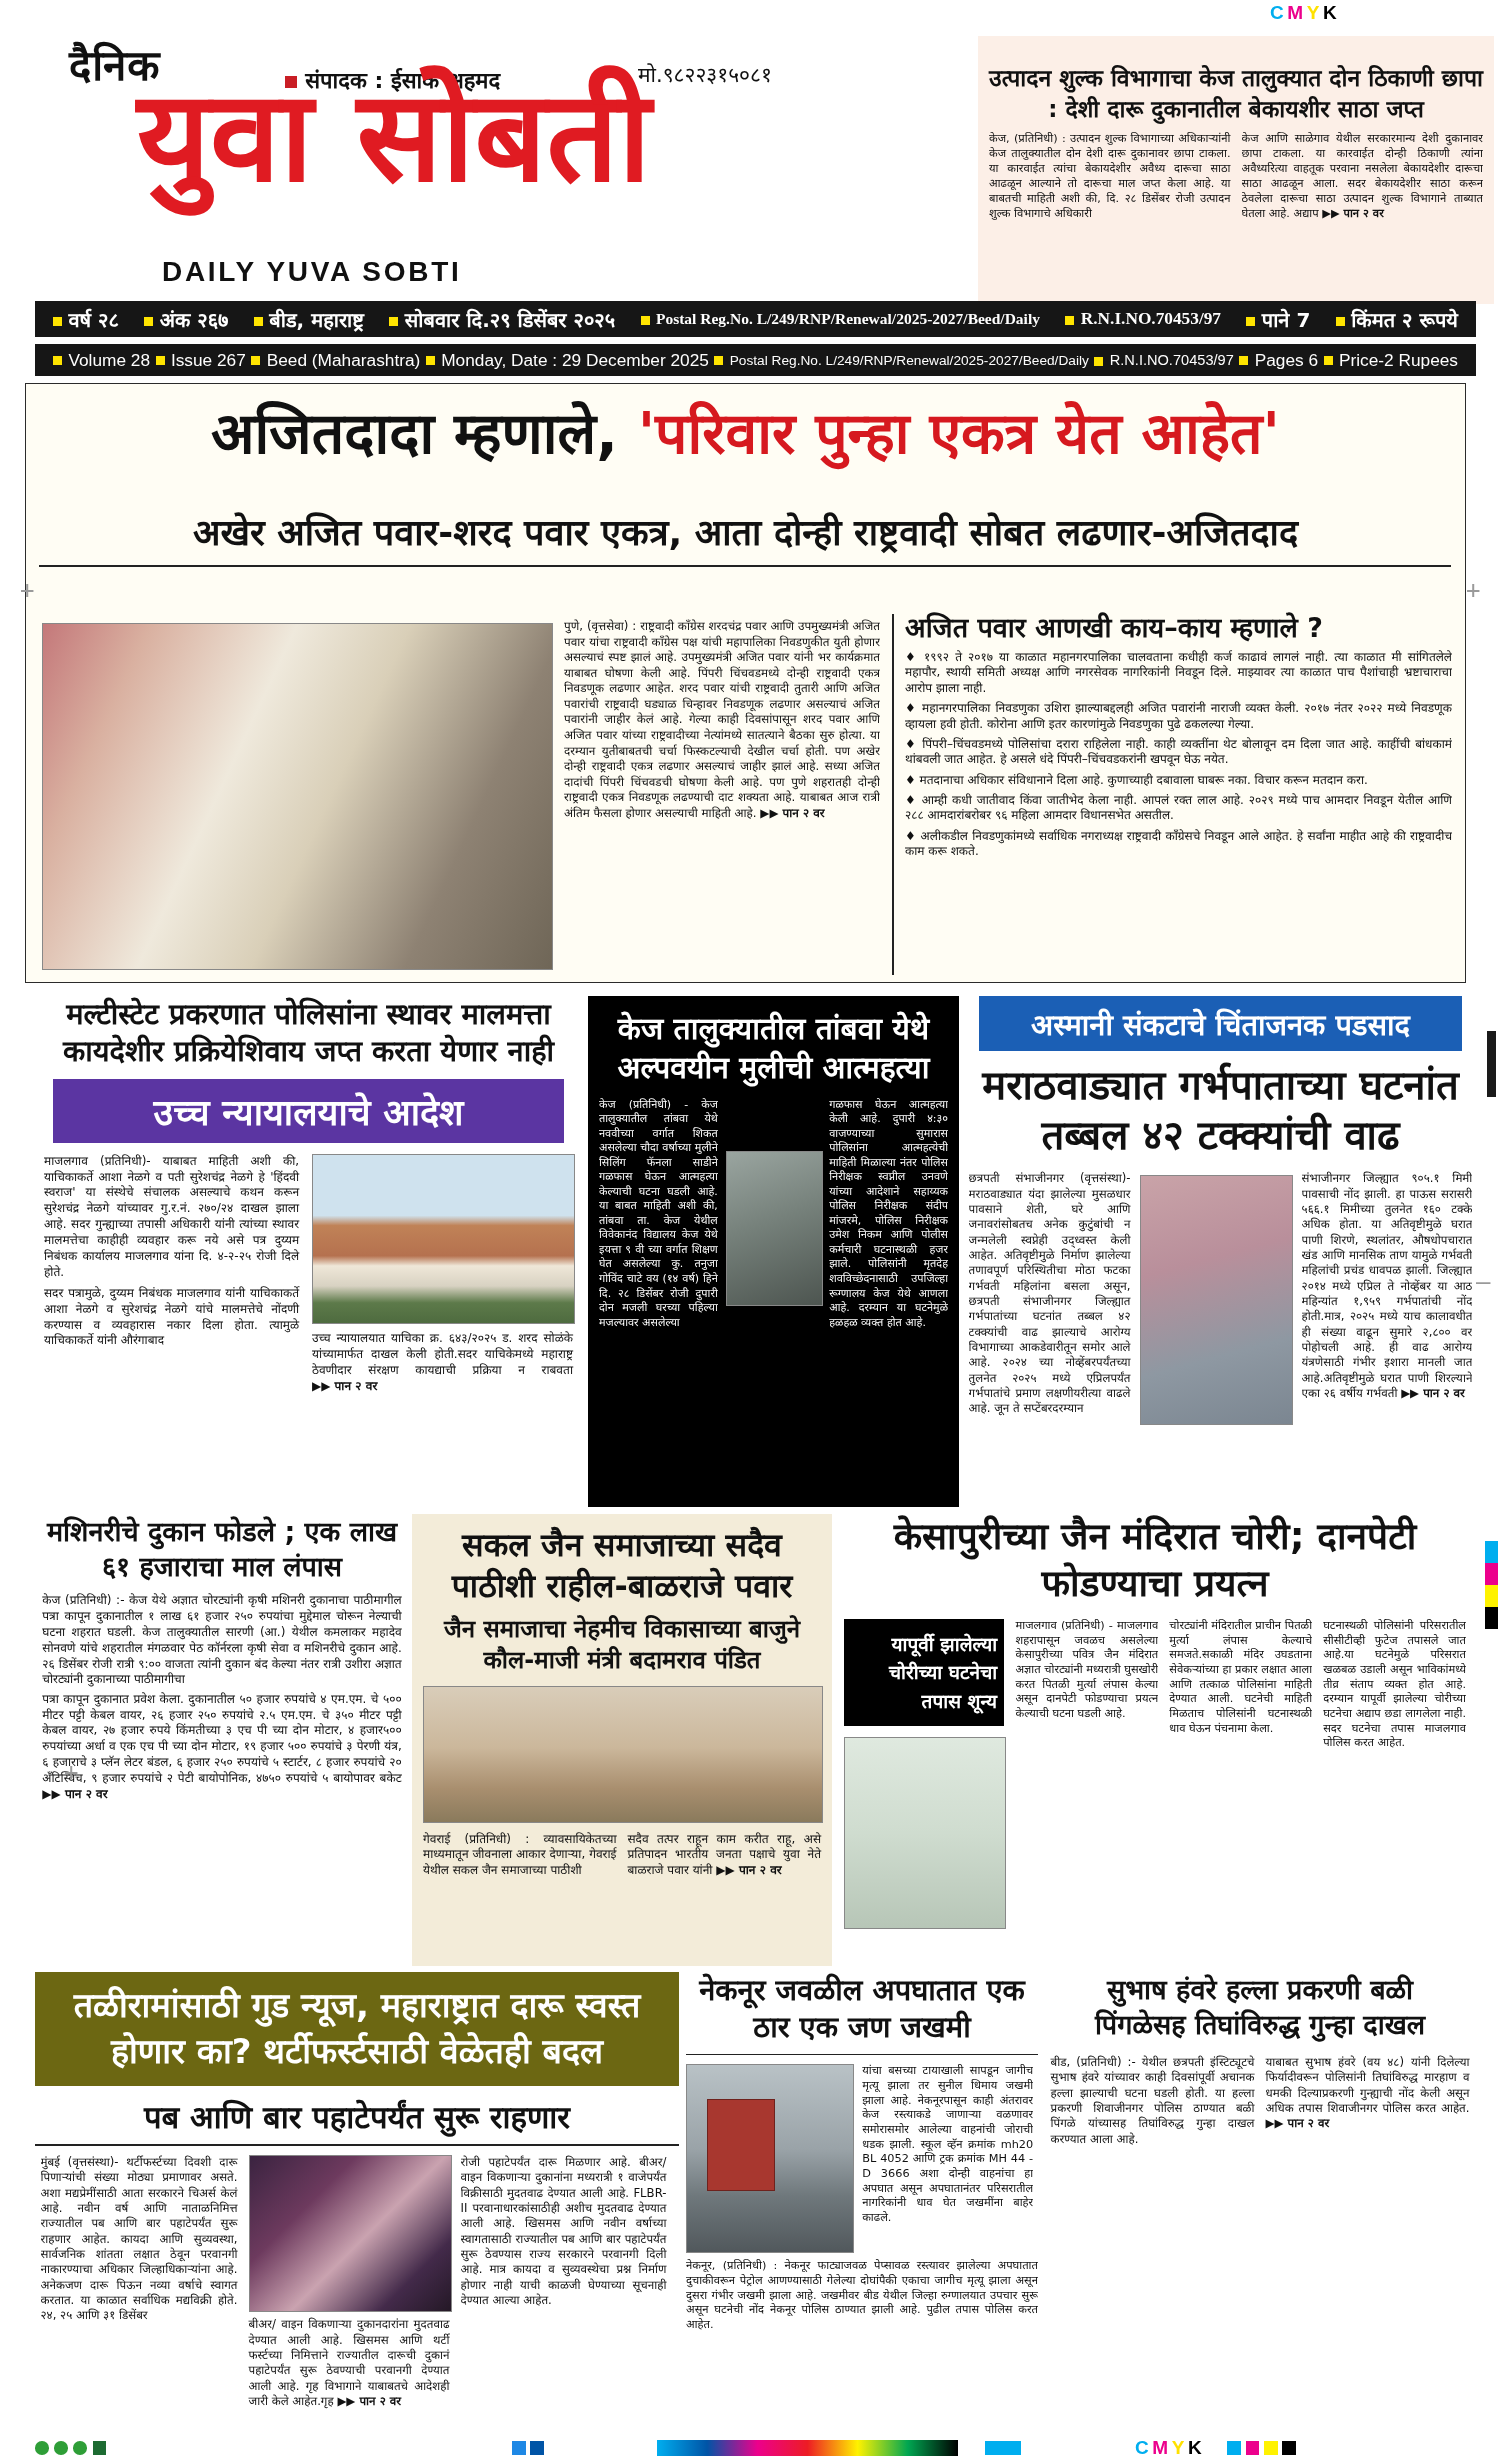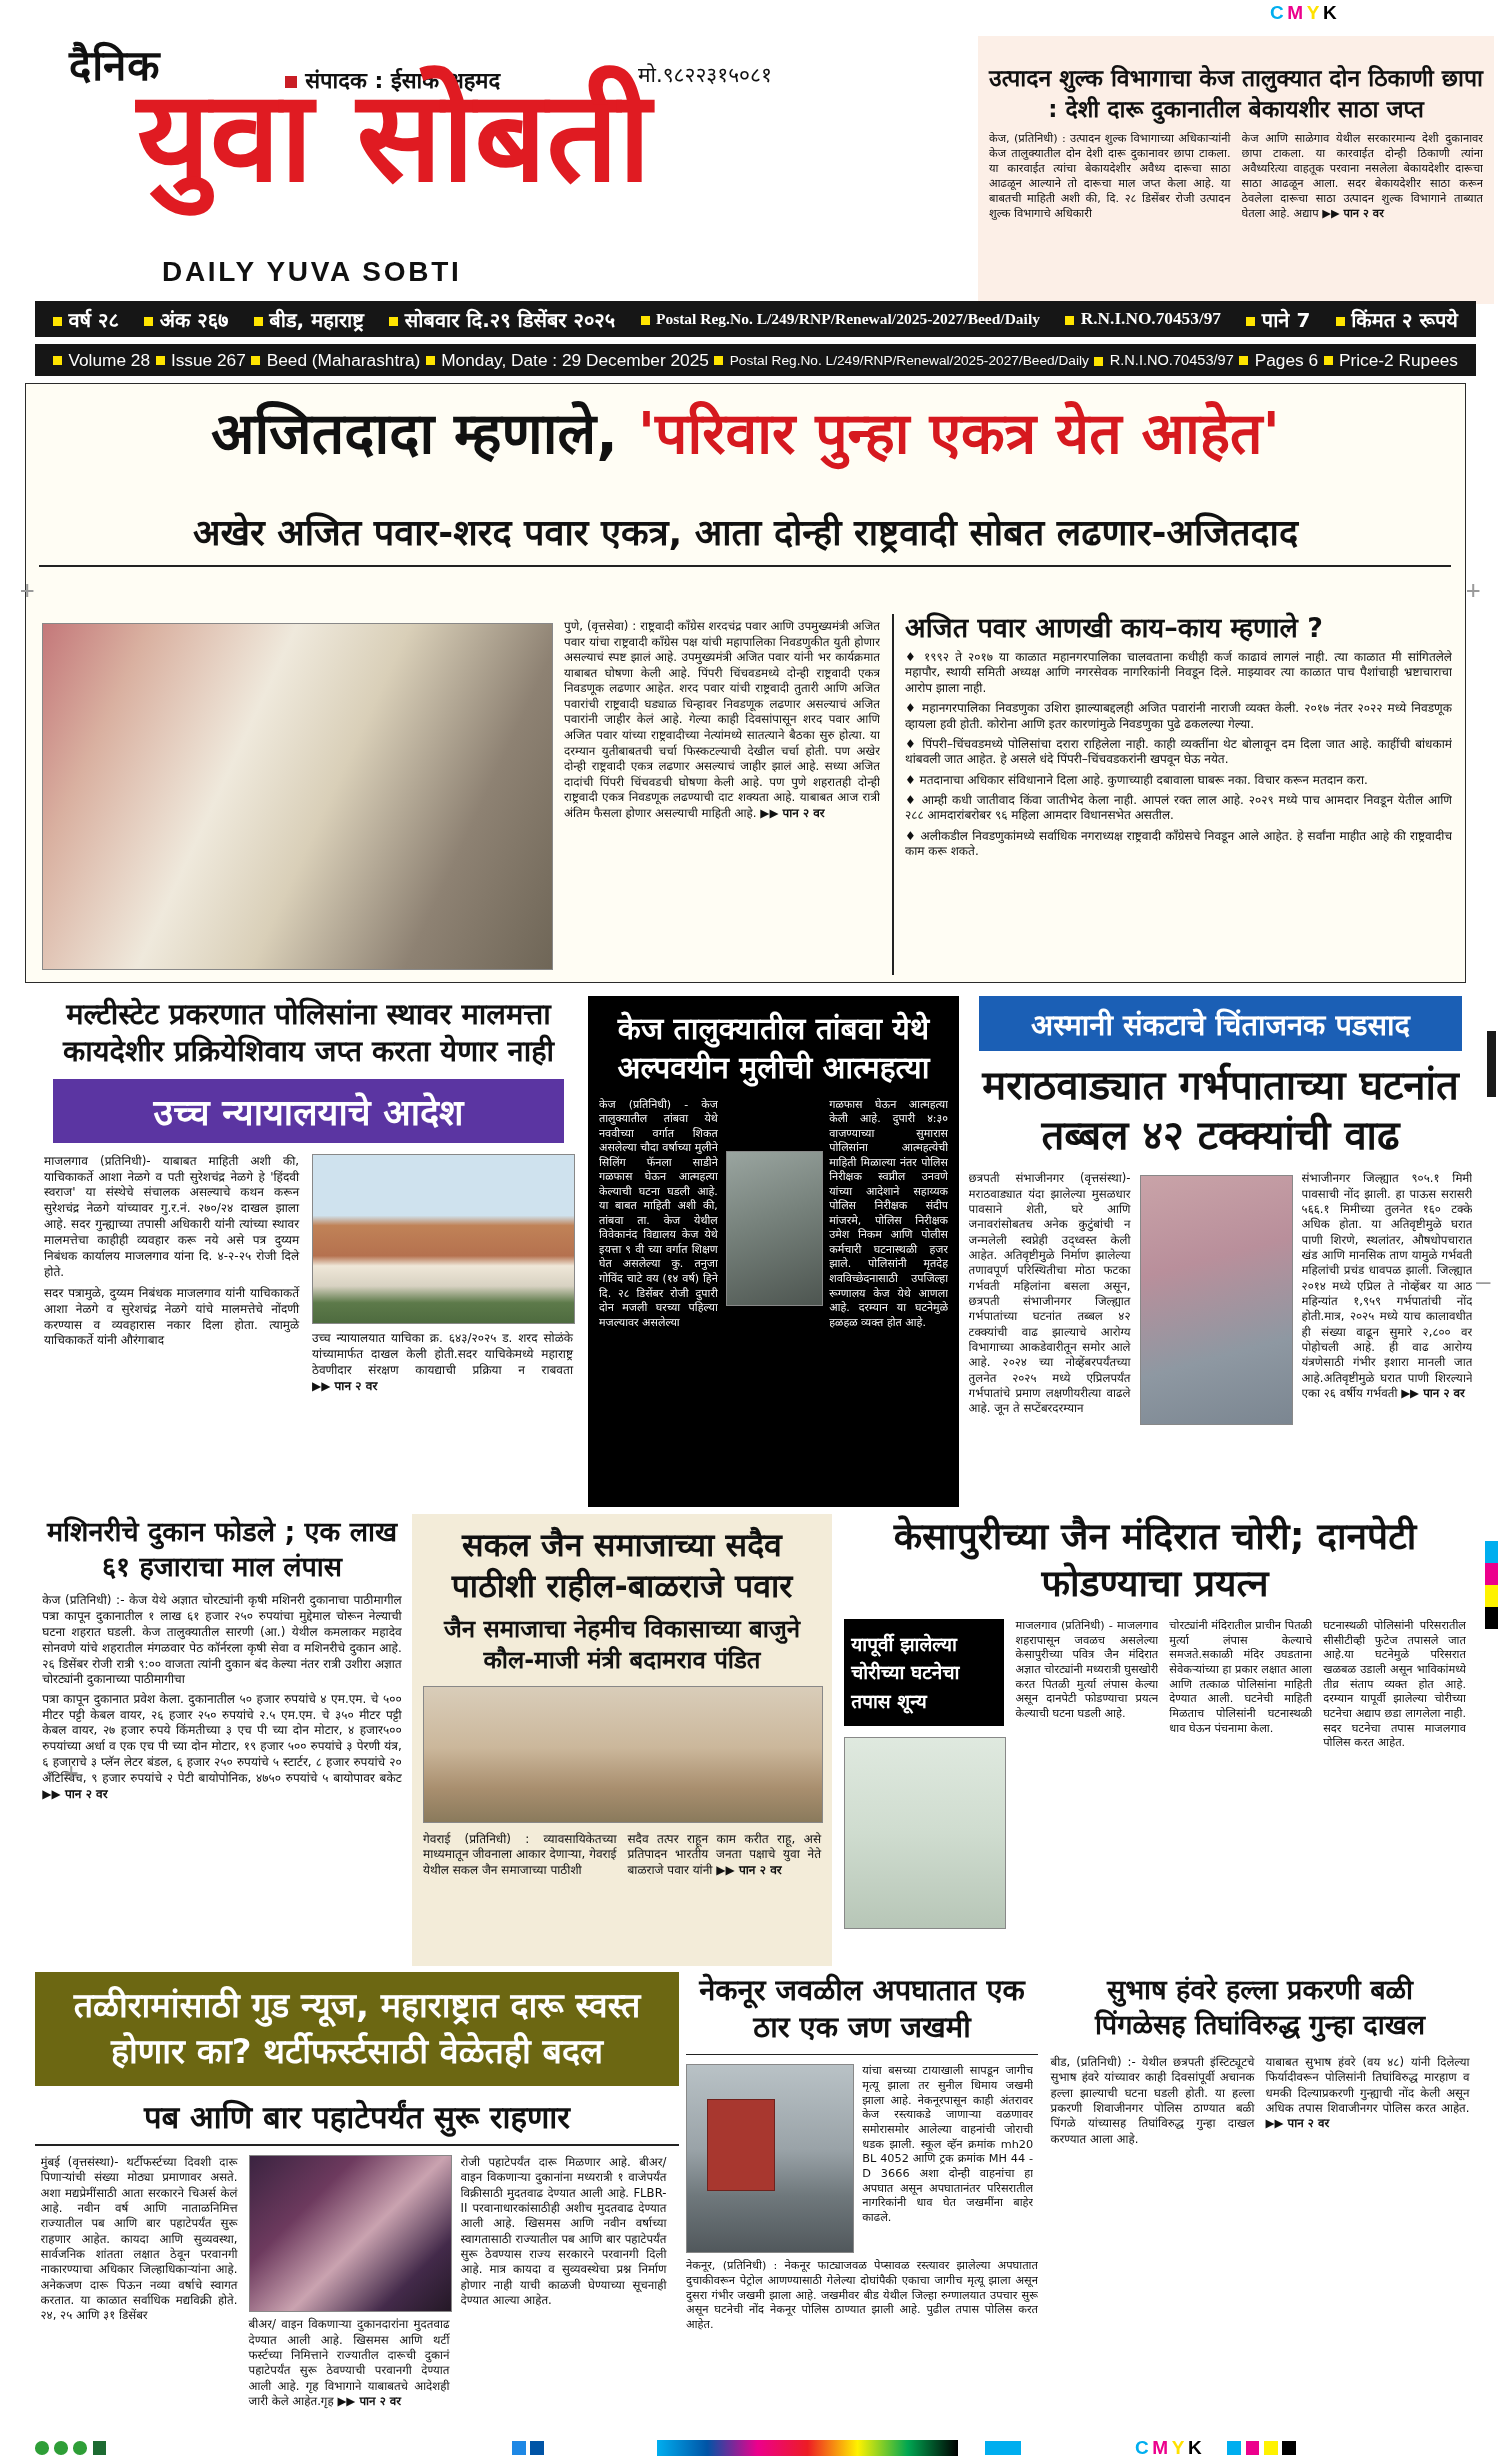--- a/index.html
+++ b/index.html
@@ -32,21 +32,21 @@
   .leadsub{font-size:36px;font-weight:700;white-space:nowrap;}
   .hrule{background:#222;height:1.8px;}
   .vrule{background:#222;width:1.8px;}
   .leadbody{font-size:11.8px;line-height:1.32;}
   .sbtitle{font-size:27px;font-weight:700;}
   .sbullet{font-size:12px;line-height:1.3;margin-top:4.6px;text-align:justify;}
   
   .banner-purple{background:#5b35a2;color:#fff;font-size:36px;font-weight:700;text-align:center;padding:7.3px 0;}
   .banner-blue{background:#1b5fb5;color:#fff;font-size:29px;font-weight:700;text-align:center;padding:8.2px 0;}
   .banner-olive{background:#6c6712;color:#fff;font-size:34px;font-weight:700;text-align:center;padding:11px 7.3px;line-height:1.35;}
-  .blackbox{background:#000;color:#fff;font-size:19px;font-weight:700;text-align:left;padding:11px 7.3px;line-height:1.5;}
+  .blackbox{background:#000;color:#fff;font-size:19px;font-weight:700;text-align:right;padding:11px 7.3px;line-height:1.5;}
   .h32{font-size:29px;font-weight:700;line-height:1.28;}
   .h33{font-size:30px;font-weight:700;line-height:1.3;}
   .h30{font-size:27px;font-weight:700;line-height:1.3;}
   .h35{font-size:32px;font-weight:700;line-height:1.28;}
   .h41{font-size:37px;font-weight:700;line-height:1.27;}
   .h45{font-size:40px;font-weight:700;line-height:1.25;}
   .sub26{font-size:24px;font-weight:700;line-height:1.3;}
   .sub35{font-size:31px;font-weight:700;}
   .t13{font-size:12px;line-height:1.32;}
   .t125{font-size:11.3px;line-height:1.3;}

